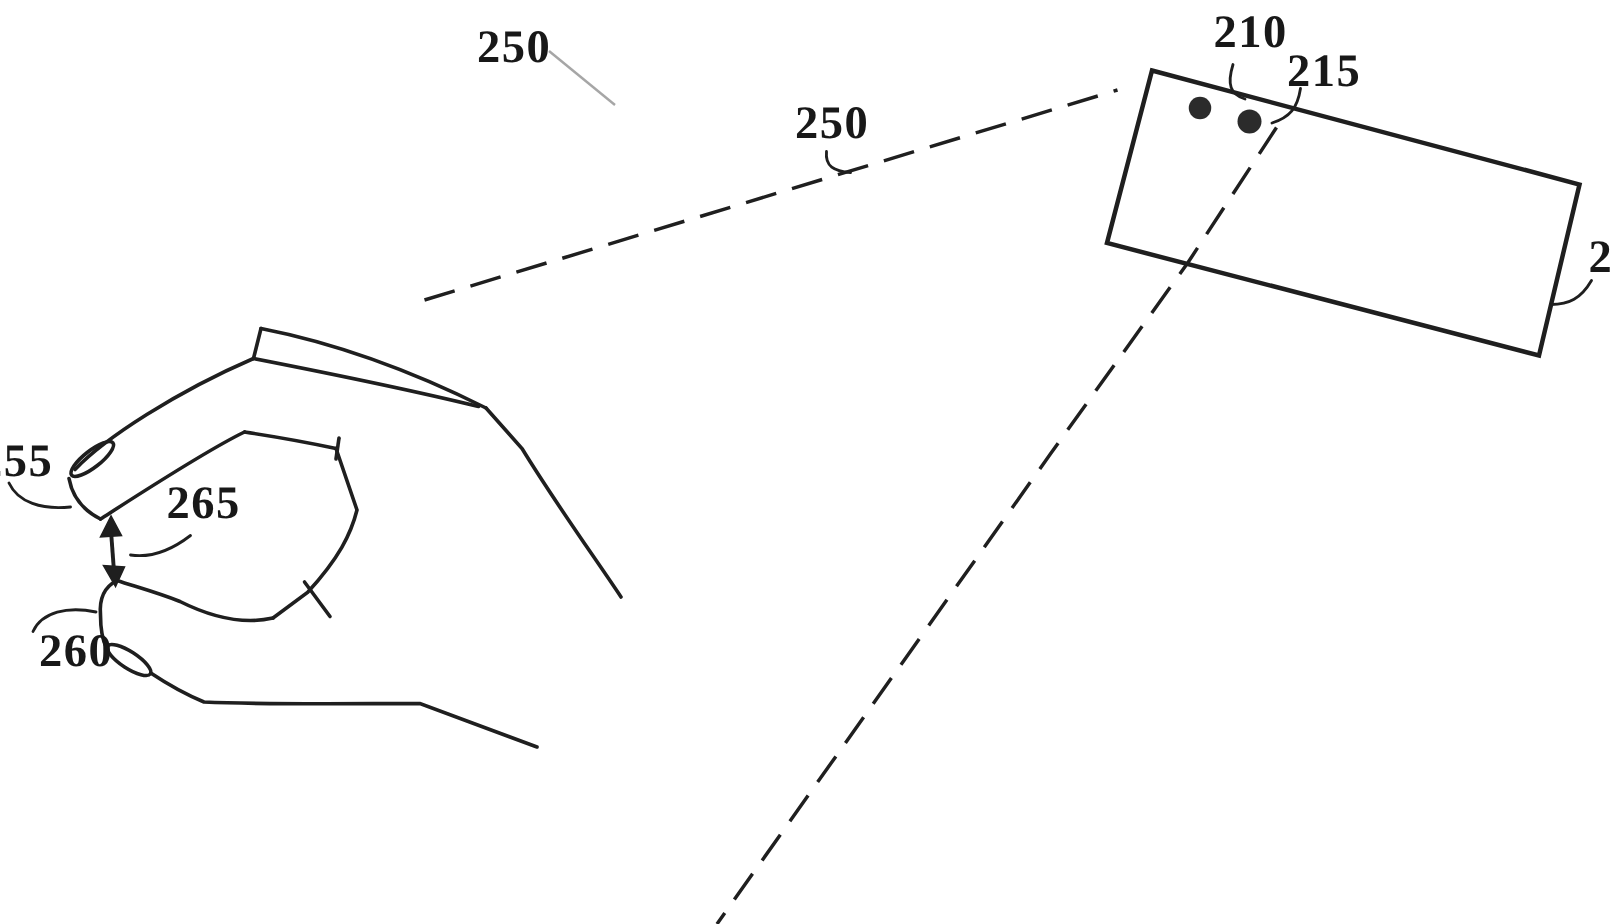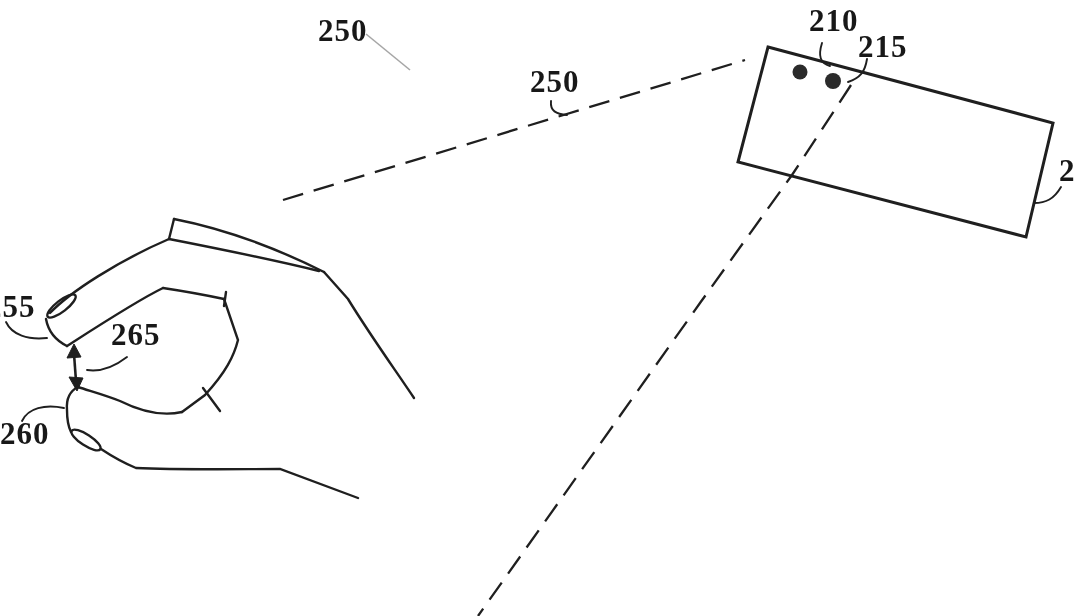--- a/index.html
+++ b/index.html
@@ -20,21 +20,21 @@
     white-space:nowrap;
     user-select:none;
   }
   .lbl-250{left:318px;top:13px;text-align:center;}
   .lbl-220{left:530px;top:64px;}
   .lbl-210{left:809px;top:3px;text-align:center;}
   .lbl-215{left:858px;top:29px;}
   .lbl-2  {left:1059px;top:153px;}
   .lbl-255{left:-14px;top:289px;}
   .lbl-265{left:111px;top:317px;}
-  .lbl-260{left:0px;top:416px;}
+  .lbl-260{left:0px;top:416px;padding-left:26px;}
 </style>
 </head>
 <body>
 
 <div id="stage">
 
   <svg id="drawing" width="1080" height="616" viewBox="0 0 1080 616">
 
     <g>
       <path d="M768,47 L1053,123 L1026,237 L738,162 Z" fill="none" stroke="#1f1f1f" stroke-width="3" stroke-linejoin="miter"></path>

